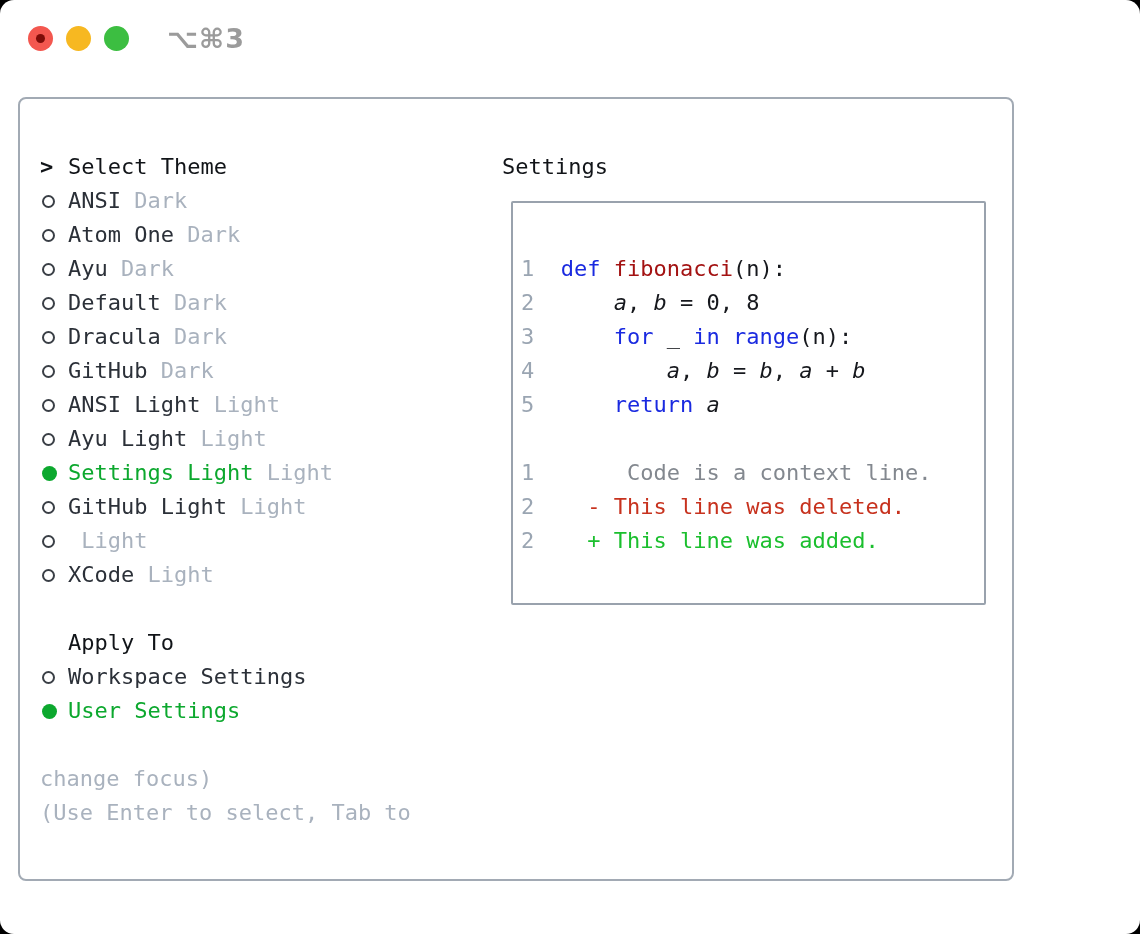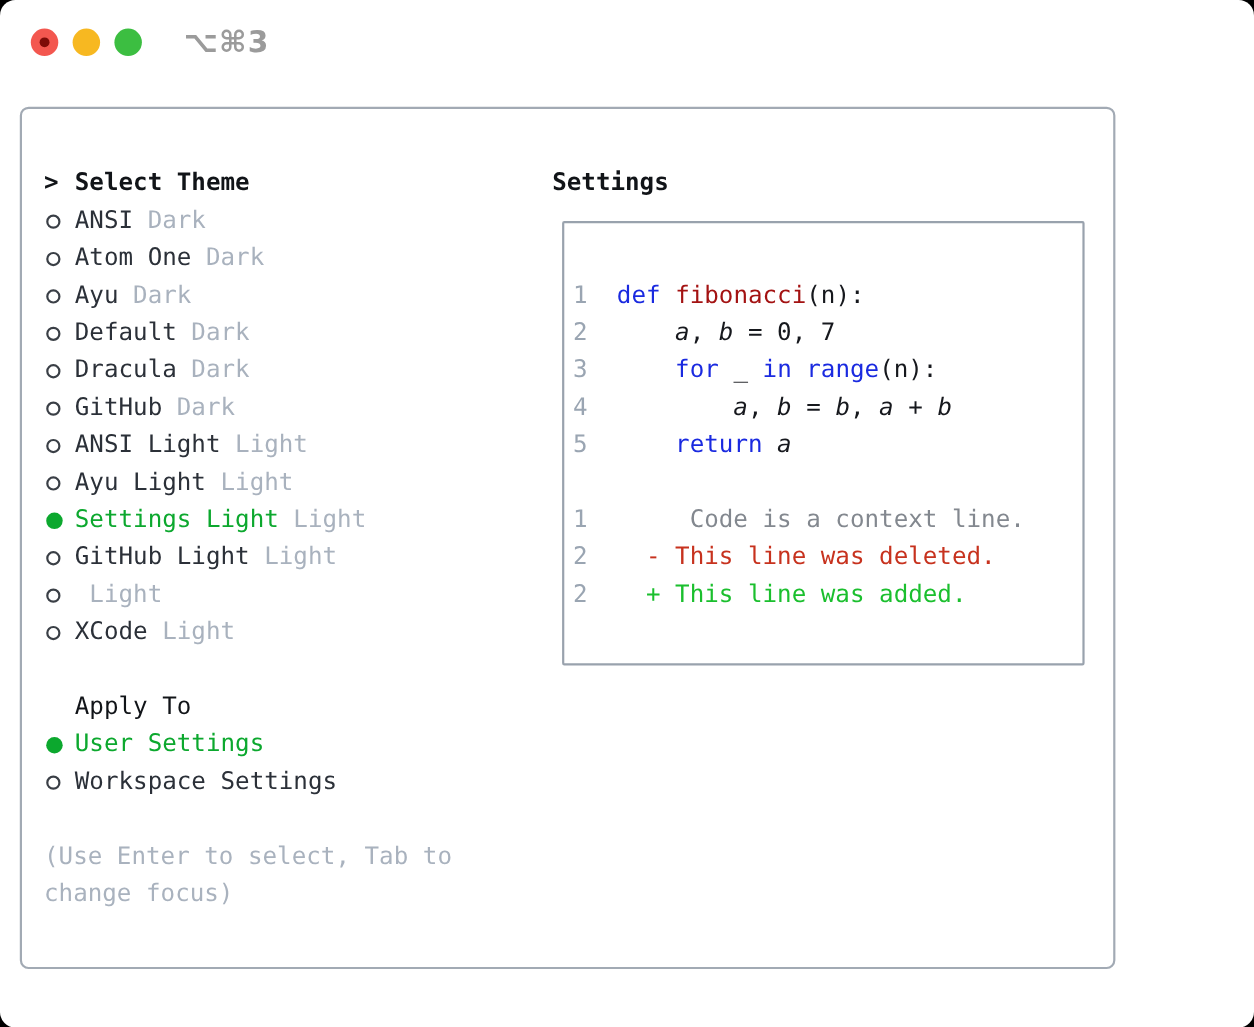--- a/index.html
+++ b/index.html
@@ -78,21 +78,21 @@
   .marker-cell{width:28px;flex:0 0 28px;display:flex;align-items:center;}
   .radio{
     width:13px;height:13px;border-radius:50%;
     border:2px solid #3a3f46;margin-left:2px;
     display:inline-block;
   }
   .radio.on{
     width:15px;height:15px;border:none;background:var(--sel-green);
   }
   .chev{font-weight:bold;color:var(--text-black);}
-  .hdr{font-weight:bold;color:var(--text-black);}
+  .hdr{font-weight:normal;color:var(--text-black);}
   .item-name{color:var(--text-dark);}
   .item-variant{color:var(--dim);}
   .selected .item-name{color:var(--sel-green);}
   .gap-row{height:34px;}
   .hint{color:var(--dim);white-space:pre;height:34px;line-height:34px;}
   .apply-title{color:var(--text-black);}
 
   
   .preview-title{height:34px;line-height:34px;}
   .preview-box{
@@ -153,35 +153,35 @@
           </div>
 
         <div class="gap-row"></div>
 
         <div class="row">
           <span class="marker-cell"></span>
           <span class="apply-title">Apply To</span>
         </div>
 
         <div id="apply-list">
+            <div class="row"><span class="marker-cell"><span class="radio"></span></span><span class="item-name">Workspace Settings</span></div>
             <div class="row selected"><span class="marker-cell"><span class="radio on"></span></span><span class="item-name">User Settings</span></div>
-            <div class="row"><span class="marker-cell"><span class="radio"></span></span><span class="item-name">Workspace Settings</span></div>
           </div>
 
         <div class="gap-row"></div>
 
+        <div class="hint">change focus)</div>
         <div class="hint">(Use Enter to select, Tab to</div>
-        <div class="hint">change focus)</div>
       </div>
 
       <div class="right-col">
         <div class="preview-title hdr">Settings</div>
         <div class="preview-box" id="preview-box">
             <div class="pv-line"><span class="seg-ln">1</span><span class="seg-t">  </span><span class="seg-kw">def</span><span class="seg-t"> </span><span class="seg-fn">fibonacci</span><span class="seg-t">(n):</span></div>
-            <div class="pv-line"><span class="seg-ln">2</span><span class="seg-t">      </span><span class="seg-v">a</span><span class="seg-t">, </span><span class="seg-v">b</span><span class="seg-t"> = 0, 7</span></div>
+            <div class="pv-line"><span class="seg-ln">2</span><span class="seg-t">      </span><span class="seg-v">a</span><span class="seg-t">, </span><span class="seg-v">b</span><span class="seg-t"> = 0, 8</span></div>
             <div class="pv-line"><span class="seg-ln">3</span><span class="seg-t">      </span><span class="seg-kw">for</span><span class="seg-t"> _ </span><span class="seg-kw">in</span><span class="seg-t"> </span><span class="seg-kw">range</span><span class="seg-t">(n):</span></div>
             <div class="pv-line"><span class="seg-ln">4</span><span class="seg-t">          </span><span class="seg-v">a</span><span class="seg-t">, </span><span class="seg-v">b</span><span class="seg-t"> = </span><span class="seg-v">b</span><span class="seg-t">, </span><span class="seg-v">a</span><span class="seg-t"> + </span><span class="seg-v">b</span></div>
             <div class="pv-line"><span class="seg-ln">5</span><span class="seg-t">      </span><span class="seg-kw">return</span><span class="seg-t"> </span><span class="seg-v">a</span></div>
             <div class="pv-line"></div>
             <div class="pv-line"><span class="seg-ln">1</span><span class="seg-t">       </span><span class="seg-ctx">Code is a context line.</span></div>
             <div class="pv-line"><span class="seg-ln">2</span><span class="seg-t">    </span><span class="seg-del">- This line was deleted.</span></div>
             <div class="pv-line"><span class="seg-ln">2</span><span class="seg-t">    </span><span class="seg-add">+ This line was added.</span></div>
           </div>
       </div>
 

